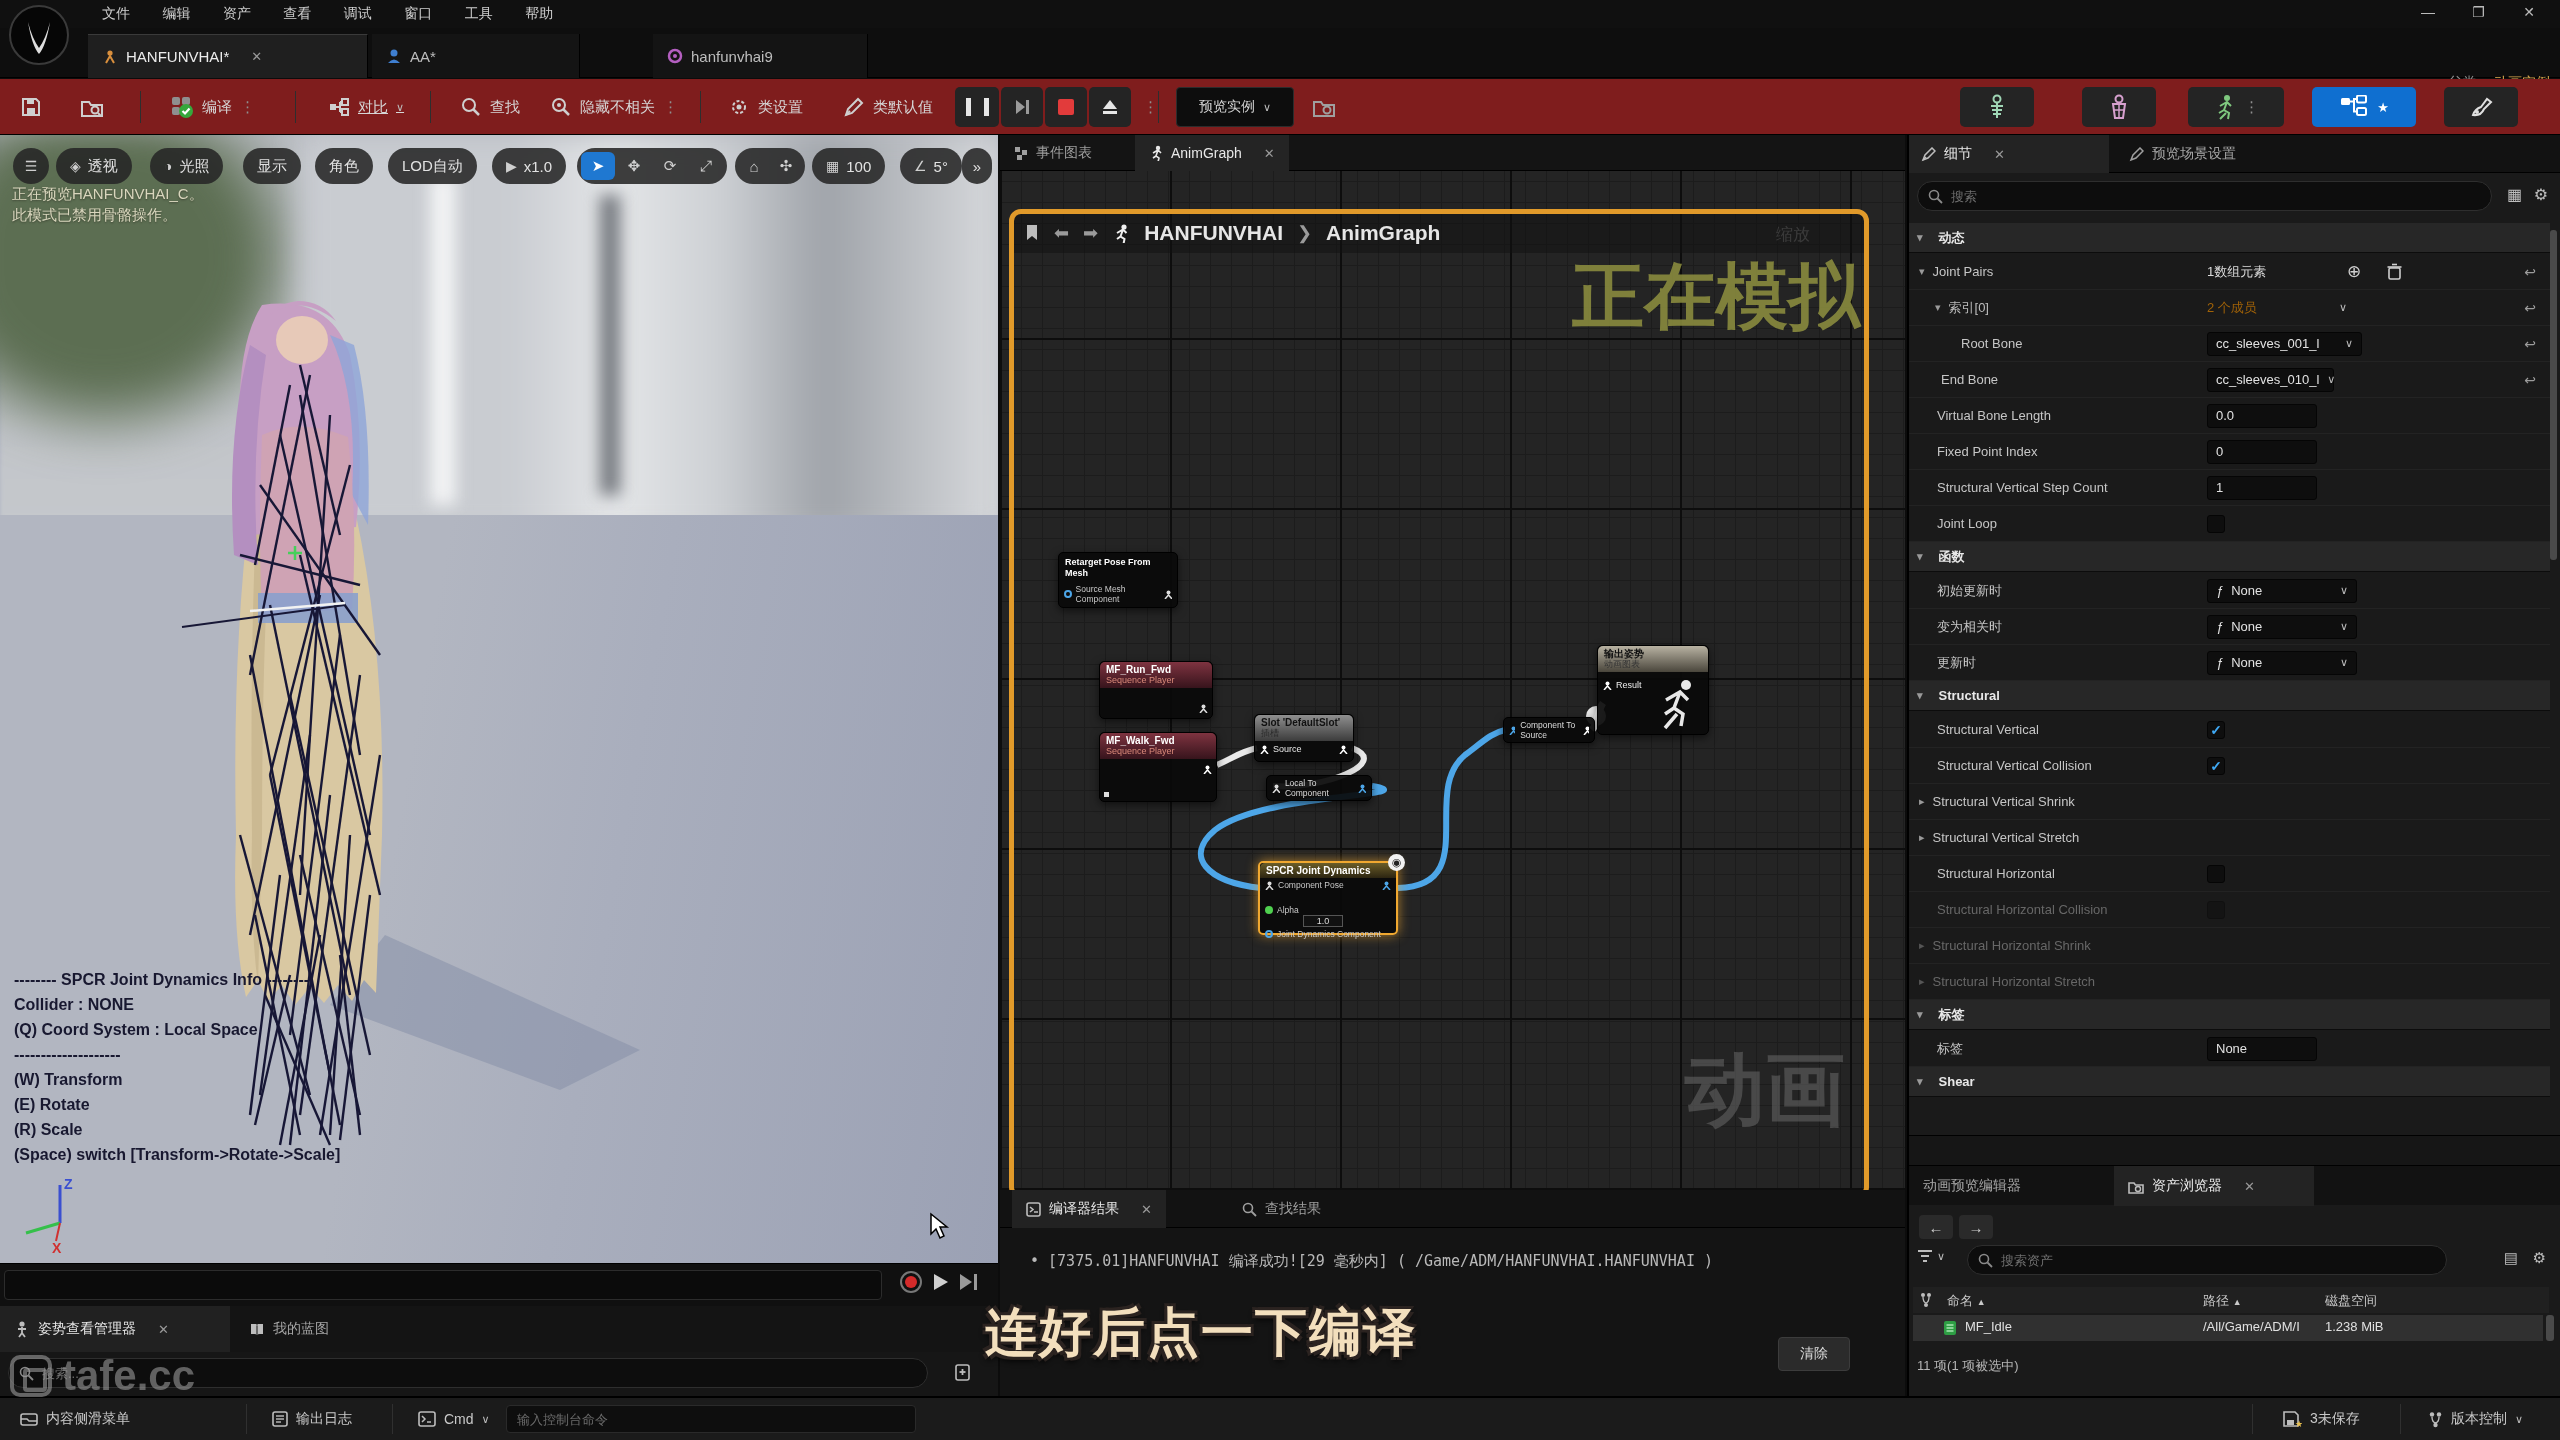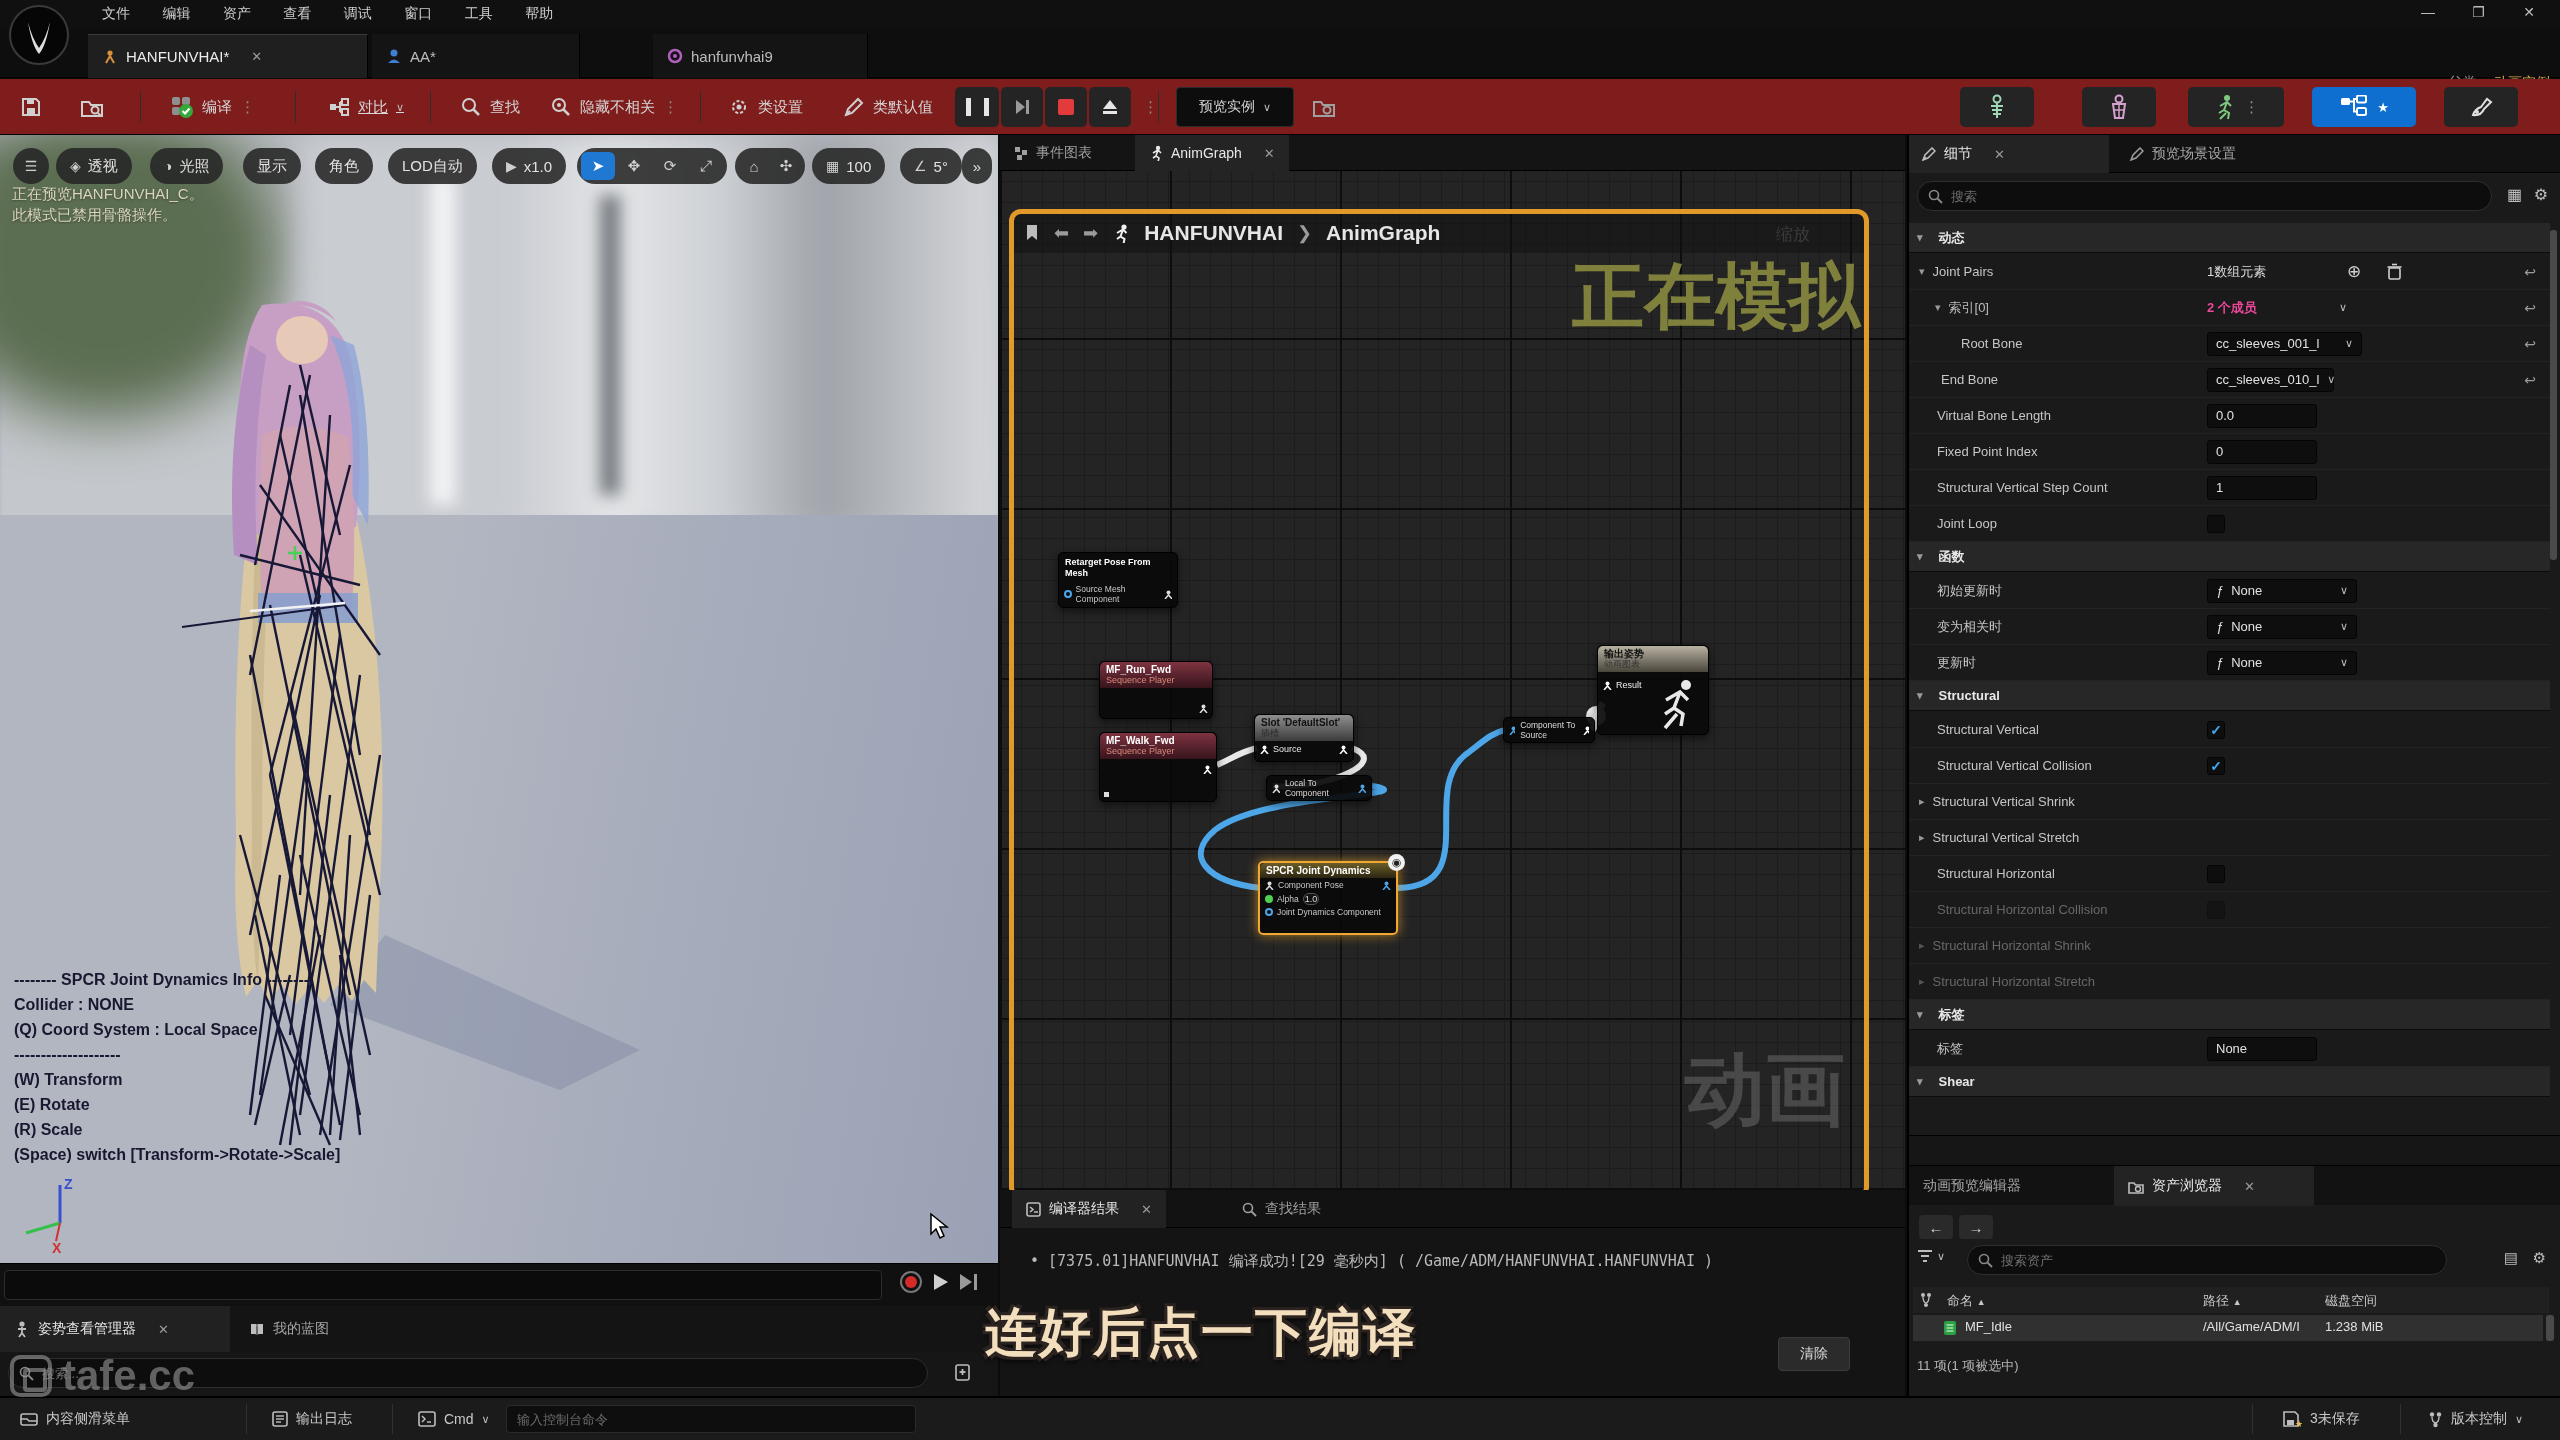--- a/index.html
+++ b/index.html
@@ -72,21 +72,21 @@
   .hd-red { background:linear-gradient(#7e3340,#37141c); }
   .hd-grey { background:linear-gradient(#8f8f8f,#3c3c3c); }
   .hd-gold { background:linear-gradient(#6b5d28,#2c2511); }
   .hd-out  { background:linear-gradient(#b8b2a2,#4a463c); }
   .ntitle { color:#fff; font-weight:bold; font-size:10px; }
   .nsub { color:#d98a7a; font-size:9px; }
   .nsub2 { color:#d9d9d9; font-size:9px; }
   .pinrow { display:flex; align-items:center; gap:4px; padding:3px 5px; }
   .posepin { width:9px; height:9px; }
   .dotpin { width:8px; height:8px; border-radius:50%; }
-  .valbox { border:1px solid #555; background:#111; color:#ddd; padding:0 1px; font-size:9px; border-radius:6px;}
+  .valbox { border:1px solid #555; background:#111; color:#ddd; padding:0 13px; font-size:9px; border-radius:0;margin-top:22px;}
 
   
   #compiler { left:1000px; top:1190px; width:905px; height:206px; background:#141414; }
   #comp-tabs { height:38px; background:#121212; border-bottom:1px solid #000; position:relative;}
   .ctab { position:absolute; top:0; height:38px; display:flex; align-items:center; gap:8px; padding:0 14px; font-size:14px; color:#9f9f9f;}
   .ctab.active { background:#222; color:#e6e6e6; }
   #comp-log { position:absolute; left:30px; top:62px; font-size:15px; color:#b9b9b9; font-family:"DejaVu Sans Mono", monospace; }
   #clear-btn { position:absolute; right:55px; bottom:25px; width:72px; height:34px; background:#2b2b2b;
      border:1px solid #3c3c3c; border-radius:4px; color:#dcdcdc; font-size:14px; display:flex; align-items:center; justify-content:center;}
   #subtitle { left:985px; top:1298px; font-size:52px; font-weight:bold; color:#f3dfbd; z-index:60; letter-spacing:2px;
@@ -721,21 +721,21 @@
     <svg class="abs" style="left:478px;top:9px;" width="15" height="17">
         <rect x="2" y="5" width="11" height="11" rx="1.5" fill="none" stroke="#cfcfcf" stroke-width="1.6"></rect>
         <line x1="0.5" y1="4" x2="14.5" y2="4" stroke="#cfcfcf" stroke-width="1.6"></line>
         <line x1="5" y1="1.5" x2="10" y2="1.5" stroke="#cfcfcf" stroke-width="1.6"></line>
       </svg>
     <span class="reset">↩</span>
   </div>
   <div class="prow" style="top:155px;">
     <span class="exp" style="margin-left:26px;">▾</span>
     <span class="plabel" style="color:#bdbdbd;">索引[0]</span>
-    <span class="abs" style="left:298px;color:#ec4899;font-weight:bold;">2 个成员</span>
+    <span class="abs" style="left:298px;color:#a16207;">2 个成员</span>
     <span class="abs chev" style="left:430px;">∨</span>
     <span class="reset">↩</span>
   </div>
   <div class="prow" style="top:191px;">
     <span class="plabel" style="margin-left:52px;">Root Bone</span>
     <div class="pbox" style="width:155px;">
         <span>cc_sleeves_001_l</span>
         <span class="chev" style="margin-left:auto;">∨</span>
       </div>
     <span class="reset">↩</span>

